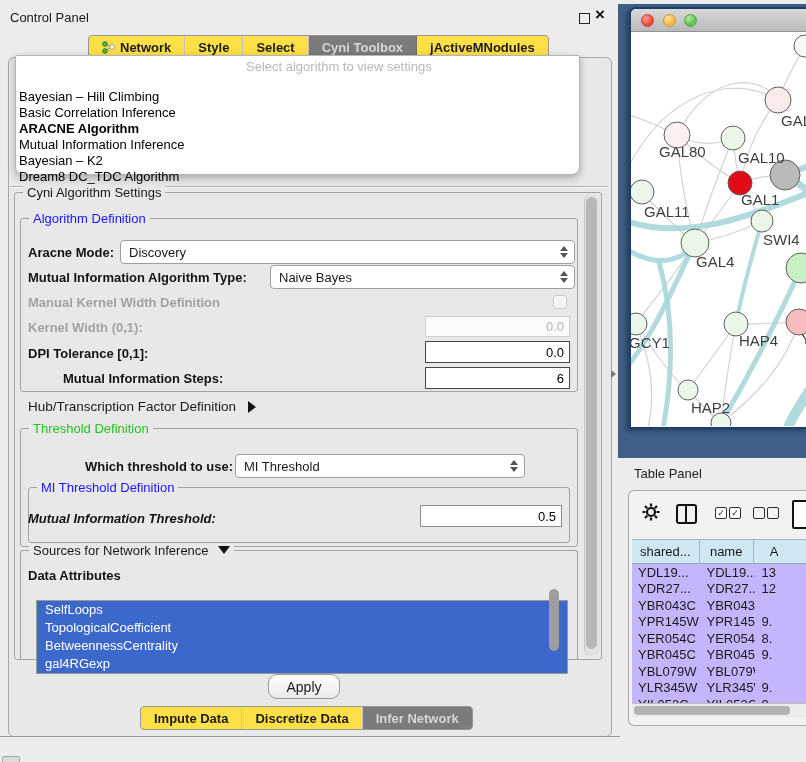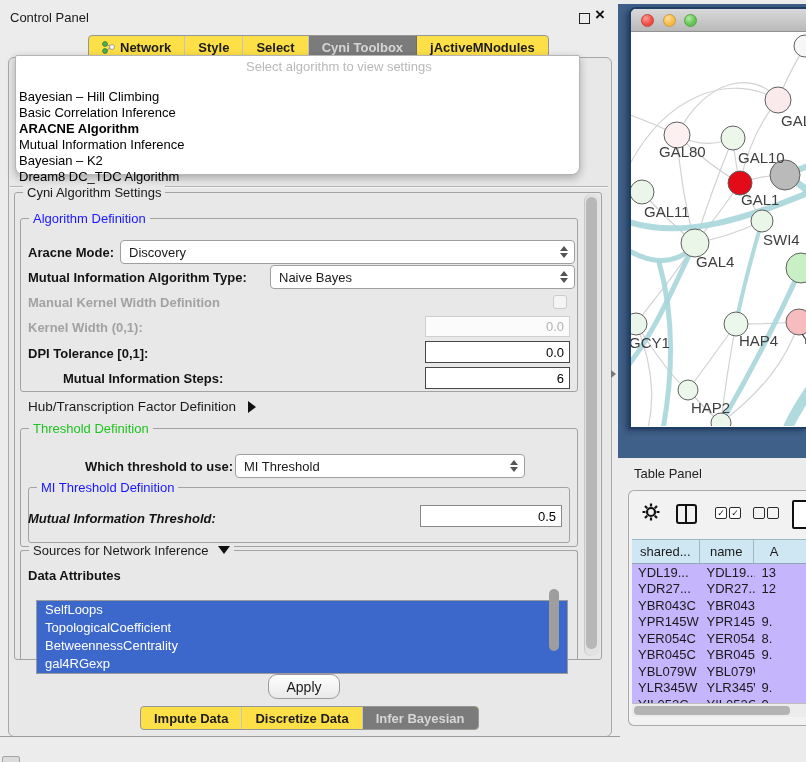--- a/index.html
+++ b/index.html
@@ -191,21 +191,21 @@
 
   <div class="abs apply">Apply</div>
   <div class="abs seg-bar bottom-tabs" id="bottom-tabs">
       <span class="seg">
         <span>Impute Data</span>
       </span>
       <span class="seg">
         <span>Discretize Data</span>
       </span>
       <span class="seg sel">
-        <span>Infer Bayesian</span>
+        <span>Infer Network</span>
       </span>
     </div>
   <div class="abs bottom-divider"></div>
   <div class="abs mini-btn"></div>
   <div class="abs split-arrow"></div>
 
   <div class="abs dropdown">
     <div class="dd-placeholder">Select algorithm to view settings</div>
     <div class="dd-list" id="dd-list">
         <div class="dd-item">Bayesian – Hill Climbing</div>

